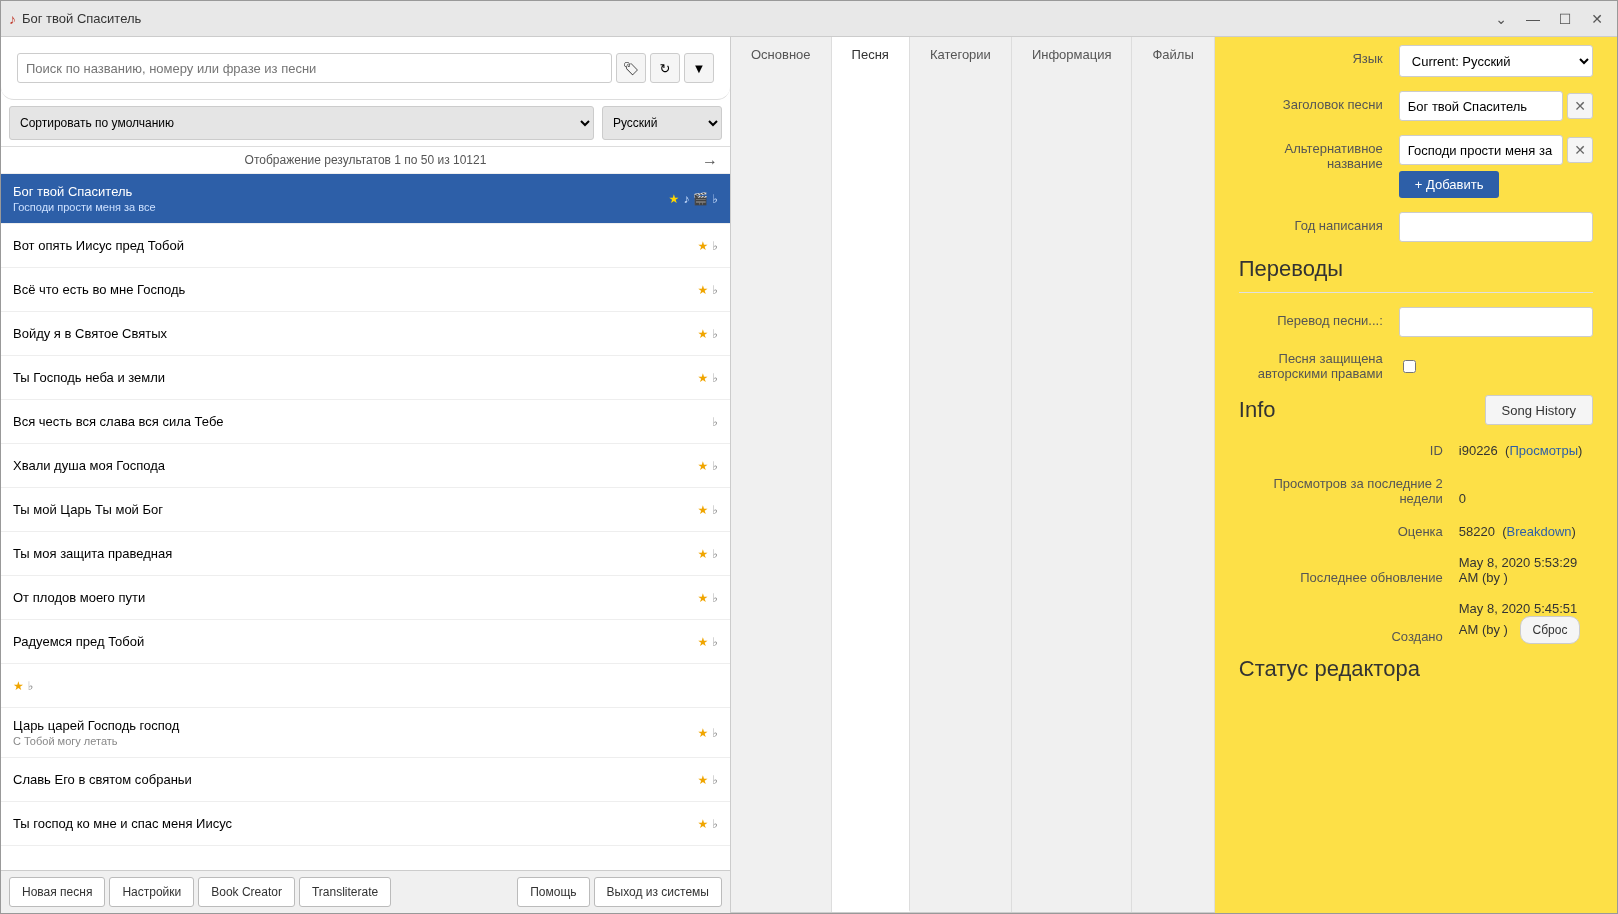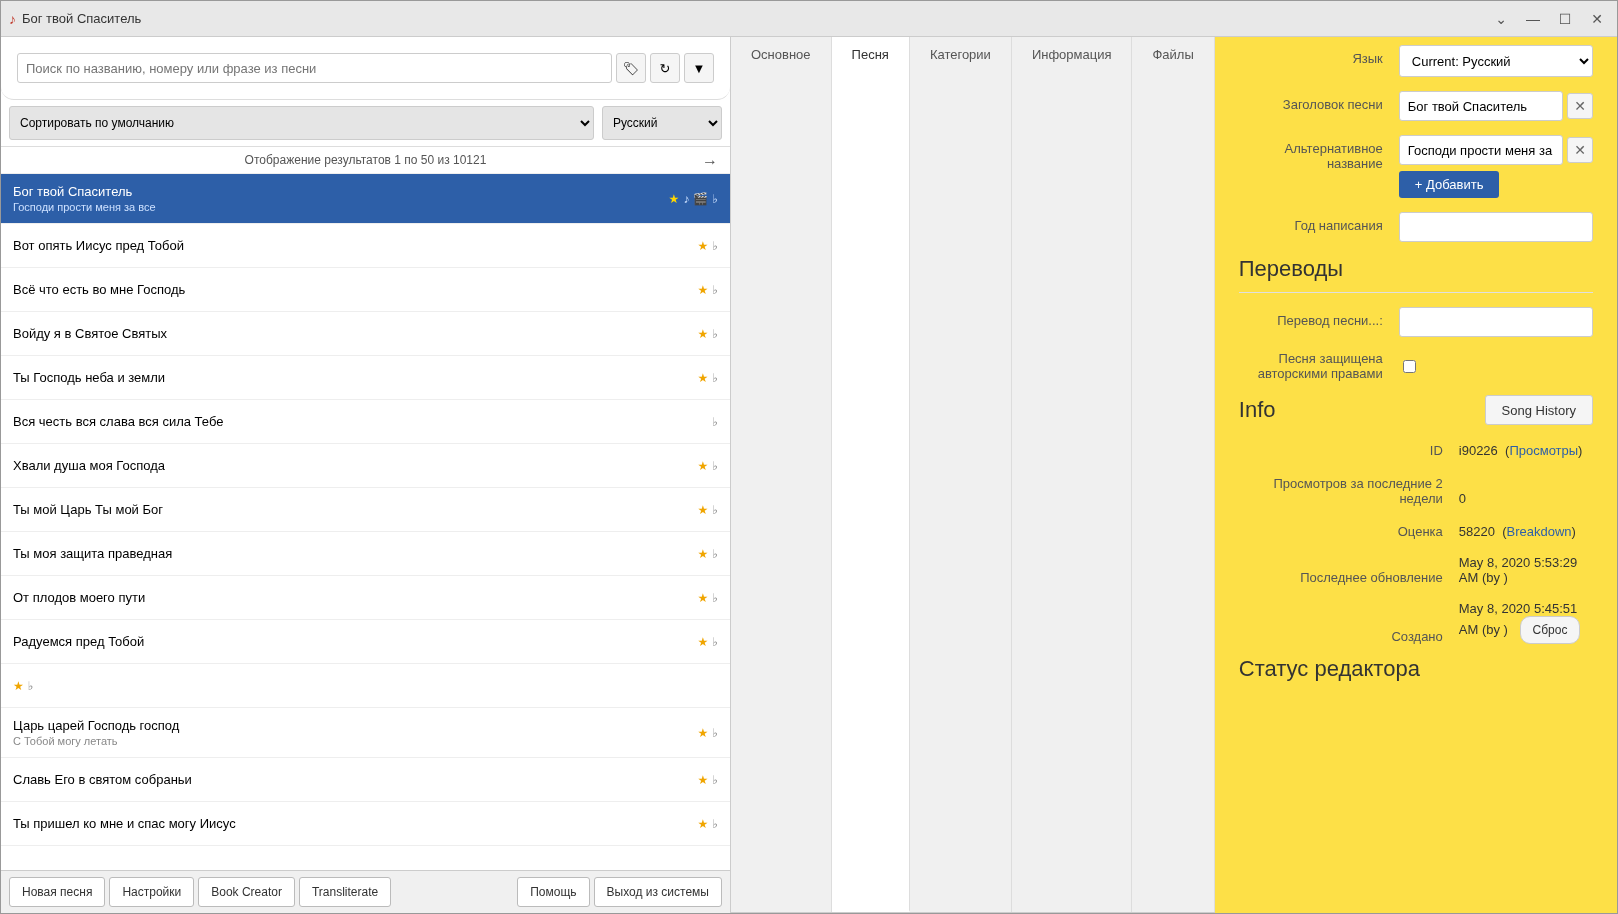--- a/index.html
+++ b/index.html
@@ -269,21 +269,21 @@
             <div class="song-content">
               <div class="song-title">Славь Его в святом собраньи</div>
             </div>
             <div class="song-icons">
               <span class="star-icon">★</span>
               <span>♭</span>
             </div>
           </div>
           <div class="song-item">
             <div class="song-content">
-              <div class="song-title">Ты пришел ко мне и спас могу Иисус</div>
+              <div class="song-title">Ты господ ко мне и спас меня Иисус</div>
             </div>
             <div class="song-icons">
               <span class="star-icon">★</span>
               <span>♭</span>
             </div>
           </div>
         </div>
 
       <div class="bottom-bar">
         <button class="bottom-btn">Новая песня</button>

